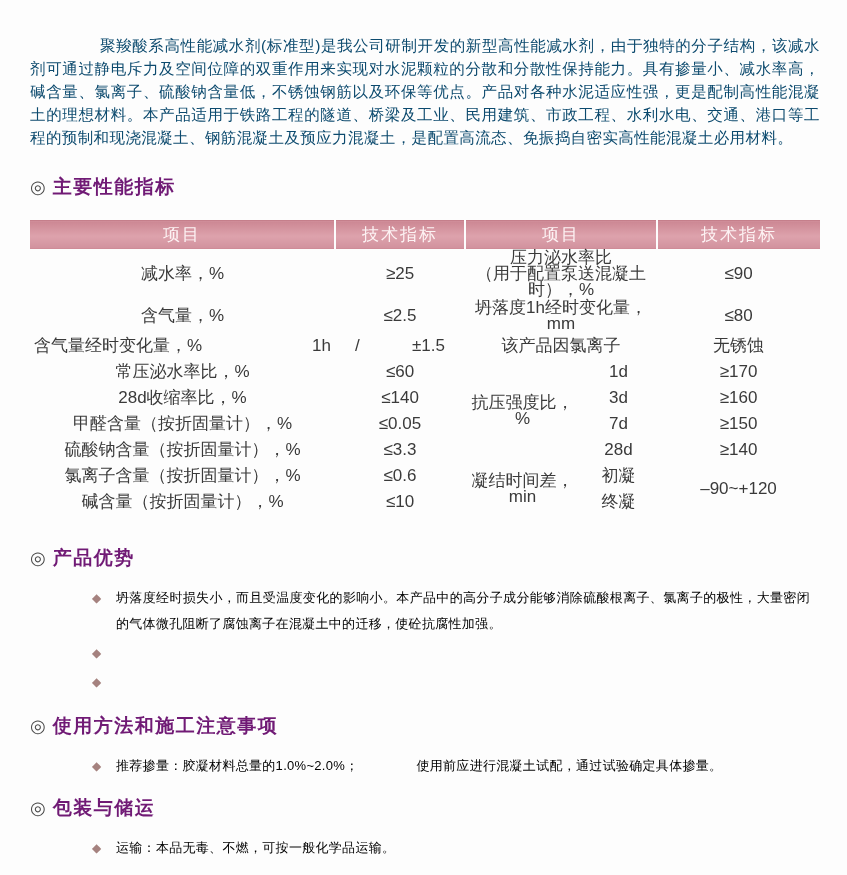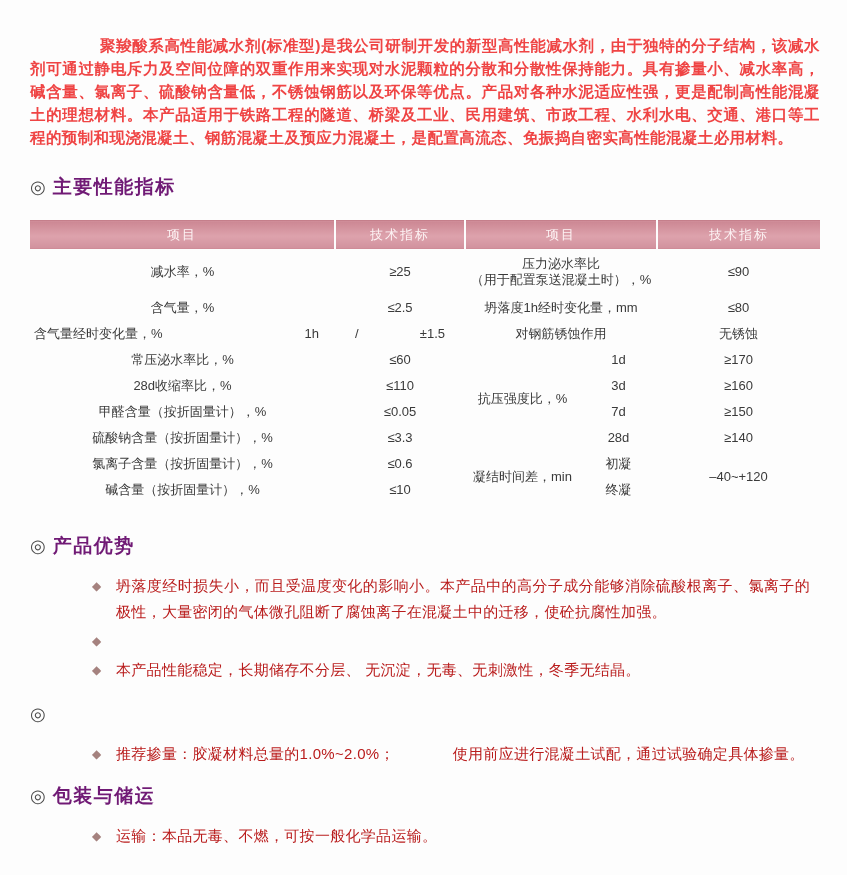--- a/index.html
+++ b/index.html
@@ -11,78 +11,78 @@
     overflow:hidden;
   }
   .doc{padding:34px 27px 0 30px;}
 
   
   .intro{
     font-size:15.5px;
     line-height:23px;
     text-indent:70px;
     letter-spacing:0.4px;
-    color:#ef4444;
-    font-weight:700;
+    color:#0c4a6e;
+    font-weight:400;
     margin:0;
     text-align:justify;
   }
 
   
   .sec-heading{
     display:flex;align-items:center;gap:7px;
     margin:25px 0 10px 0;
     height:26px;
   }
   .sec-heading .marker{
     font-size:18px;color:#4a4a4a;line-height:1;
   }
   .sec-heading .title{
     font-size:19px;font-weight:700;color:#701a75;letter-spacing:1.5px;
   }
 
   
   table.perf{
     width:790px;border-collapse:collapse;table-layout:fixed;
-    font-size:13px;color:#3a3a3a;margin-top:20px;
+    font-size:17px;color:#3a3a3a;margin-top:20px;
   }
   table.perf th{
     background:linear-gradient(180deg,#cd8995 0%,#dda2ac 55%,#d191 9d 100%);
     background-color:#d494a0;
     background-image:linear-gradient(180deg,#cc8793 0%,#dda2ac 55%,#d1919d 100%);
     color:#fdf3f4;font-weight:400;
     height:25px;letter-spacing:2px;
     border-right:2px solid #fdfdfd;
     border-top:1px solid #c57f8b;
     border-bottom:1px solid #cf8b97;
   }
   table.perf th:last-child{border-right:none;}
   table.perf td{
     text-align:center;vertical-align:middle;
     height:24px;padding:1px 4px;line-height:16px;
   }
   tr.tall td{height:44px;}
   .cell-flex{position:relative;display:flex;align-items:center;justify-content:flex-start;}
-  .cell-flex .sub-right{position:absolute;right:12px;}
+  .cell-flex .sub-right{position:absolute;right:0;}
   .cell-split{display:flex;align-items:center;justify-content:space-between;padding:0 16px;}
   .two-line div{line-height:16px;}
 
   
   .bullets{margin-top:14px;}
   .bullet-row{
     display:flex;
     padding-left:62px;padding-right:10px;
     margin-bottom:3px;
   }
   .bullet-row .diamond{
     width:24px;flex:0 0 24px;
     color:#a5827f;font-size:12px;line-height:26px;
   }
   .bullet-row .btext{
-    flex:1;font-size:15px;line-height:26px;letter-spacing:0.3px;color:#b91c1c;
+    flex:1;font-size:13px;line-height:26px;letter-spacing:0.3px;color:#000000;
     text-align:justify;font-weight:500;
   }
   .dosage-gap{display:inline-block;width:58px;}
 </style>
 </head>
 <body>
 
 <div class="doc">
 
   <p class="intro">聚羧酸系高性能减水剂(标准型)是我公司研制开发的新型高性能减水剂，由于独特的分子结构，该减水剂可通过静电斥力及空间位障的双重作用来实现对水泥颗粒的分散和分散性保持能力。具有掺量小、减水率高，碱含量、氯离子、硫酸钠含量低，不锈蚀钢筋以及环保等优点。产品对各种水泥适应性强，更是配制高性能混凝土的理想材料。本产品适用于铁路工程的隧道、桥梁及工业、民用建筑、市政工程、水利水电、交通、港口等工程的预制和现浇混凝土、钢筋混凝土及预应力混凝土，是配置高流态、免振捣自密实高性能混凝土必用材料。</p>
@@ -130,54 +130,54 @@
             <span>含气量经时变化量，%</span>
             <span class="sub-right">1h</span>
           </div>
         </td>
         <td>
           <div class="cell-split">
             <span>/</span>
             <span>±1.5</span>
           </div>
         </td>
-        <td colspan="2">对钢筋锈蚀作用</td>
+        <td colspan="2">该产品因氯离子</td>
         <td>无锈蚀</td>
       </tr>
       <tr>
         <td>常压泌水率比，%</td>
         <td>≤60</td>
         <td rowspan="4">抗压强度比，%</td>
         <td>1d</td>
         <td>≥170</td>
       </tr>
       <tr>
         <td>28d收缩率比，%</td>
-        <td>≤110</td>
+        <td>≤140</td>
         <td>3d</td>
         <td>≥160</td>
       </tr>
       <tr>
         <td>甲醛含量（按折固量计），%</td>
         <td>≤0.05</td>
         <td>7d</td>
         <td>≥150</td>
       </tr>
       <tr>
         <td>硫酸钠含量（按折固量计），%</td>
         <td>≤3.3</td>
         <td>28d</td>
         <td>≥140</td>
       </tr>
       <tr>
         <td>氯离子含量（按折固量计），%</td>
         <td>≤0.6</td>
         <td rowspan="2">凝结时间差，min</td>
         <td>初凝</td>
-        <td rowspan="2">–40~+120</td>
+        <td rowspan="2">–90~+120</td>
       </tr>
       <tr>
         <td>碱含量（按折固量计），%</td>
         <td>≤10</td>
         <td>终凝</td>
       </tr>
     </tbody>
   </table>
 
   <div class="sec-heading" style="margin-top:30px;">
@@ -187,26 +187,26 @@
   <div class="bullets">
     <div class="bullet-row">
       <span class="diamond">◆</span>
       <span class="btext">坍落度经时损失小，而且受温度变化的影响小。本产品中的高分子成分能够消除硫酸根离子、氯离子的极性，大量密闭的气体微孔阻断了腐蚀离子在混凝土中的迁移，使砼抗腐性加强。</span>
     </div>
     <div class="bullet-row">
       <span class="diamond">◆</span>
     </div>
     <div class="bullet-row">
       <span class="diamond">◆</span>
-      <span class="btext">本产品性能稳定，长期储存不分层、 无沉淀，无毒、无刺激性，冬季无结晶。</span>
     </div>
   </div>
 
   <div class="sec-heading" style="margin-top:18px;">
     <span class="marker">◎</span>
+    <span class="title">使用方法和施工注意事项</span>
   </div>
   <div class="bullets">
     <div class="bullet-row">
       <span class="diamond">◆</span>
       <span class="btext"><span>推荐掺量：胶凝材料总量的1.0%~2.0%；</span><span class="dosage-gap"></span><span>使用前应进行混凝土试配，通过试验确定具体掺量。</span></span>
     </div>
   </div>
 
   <div class="sec-heading" style="margin-top:16px;">
     <span class="marker">◎</span>

